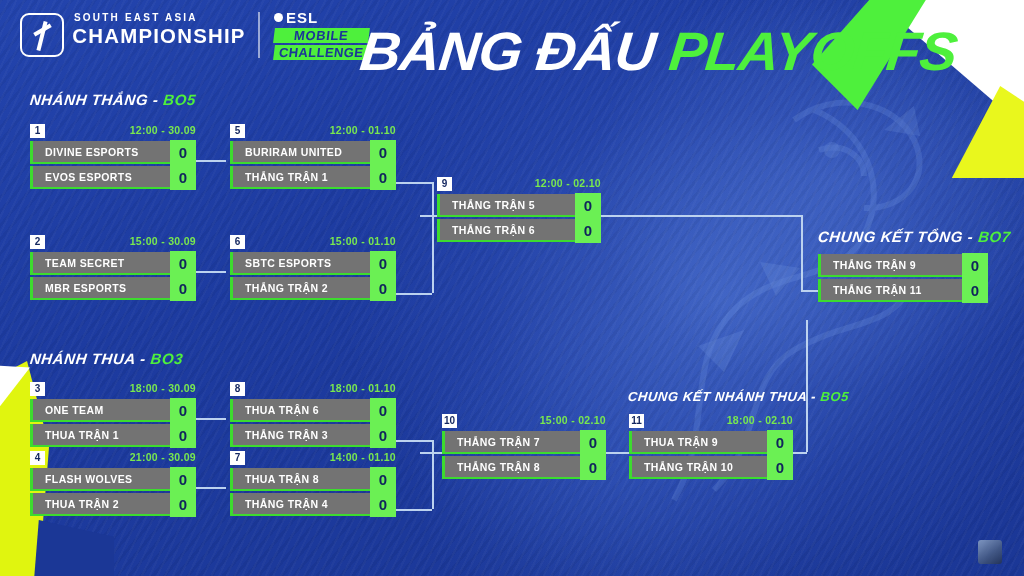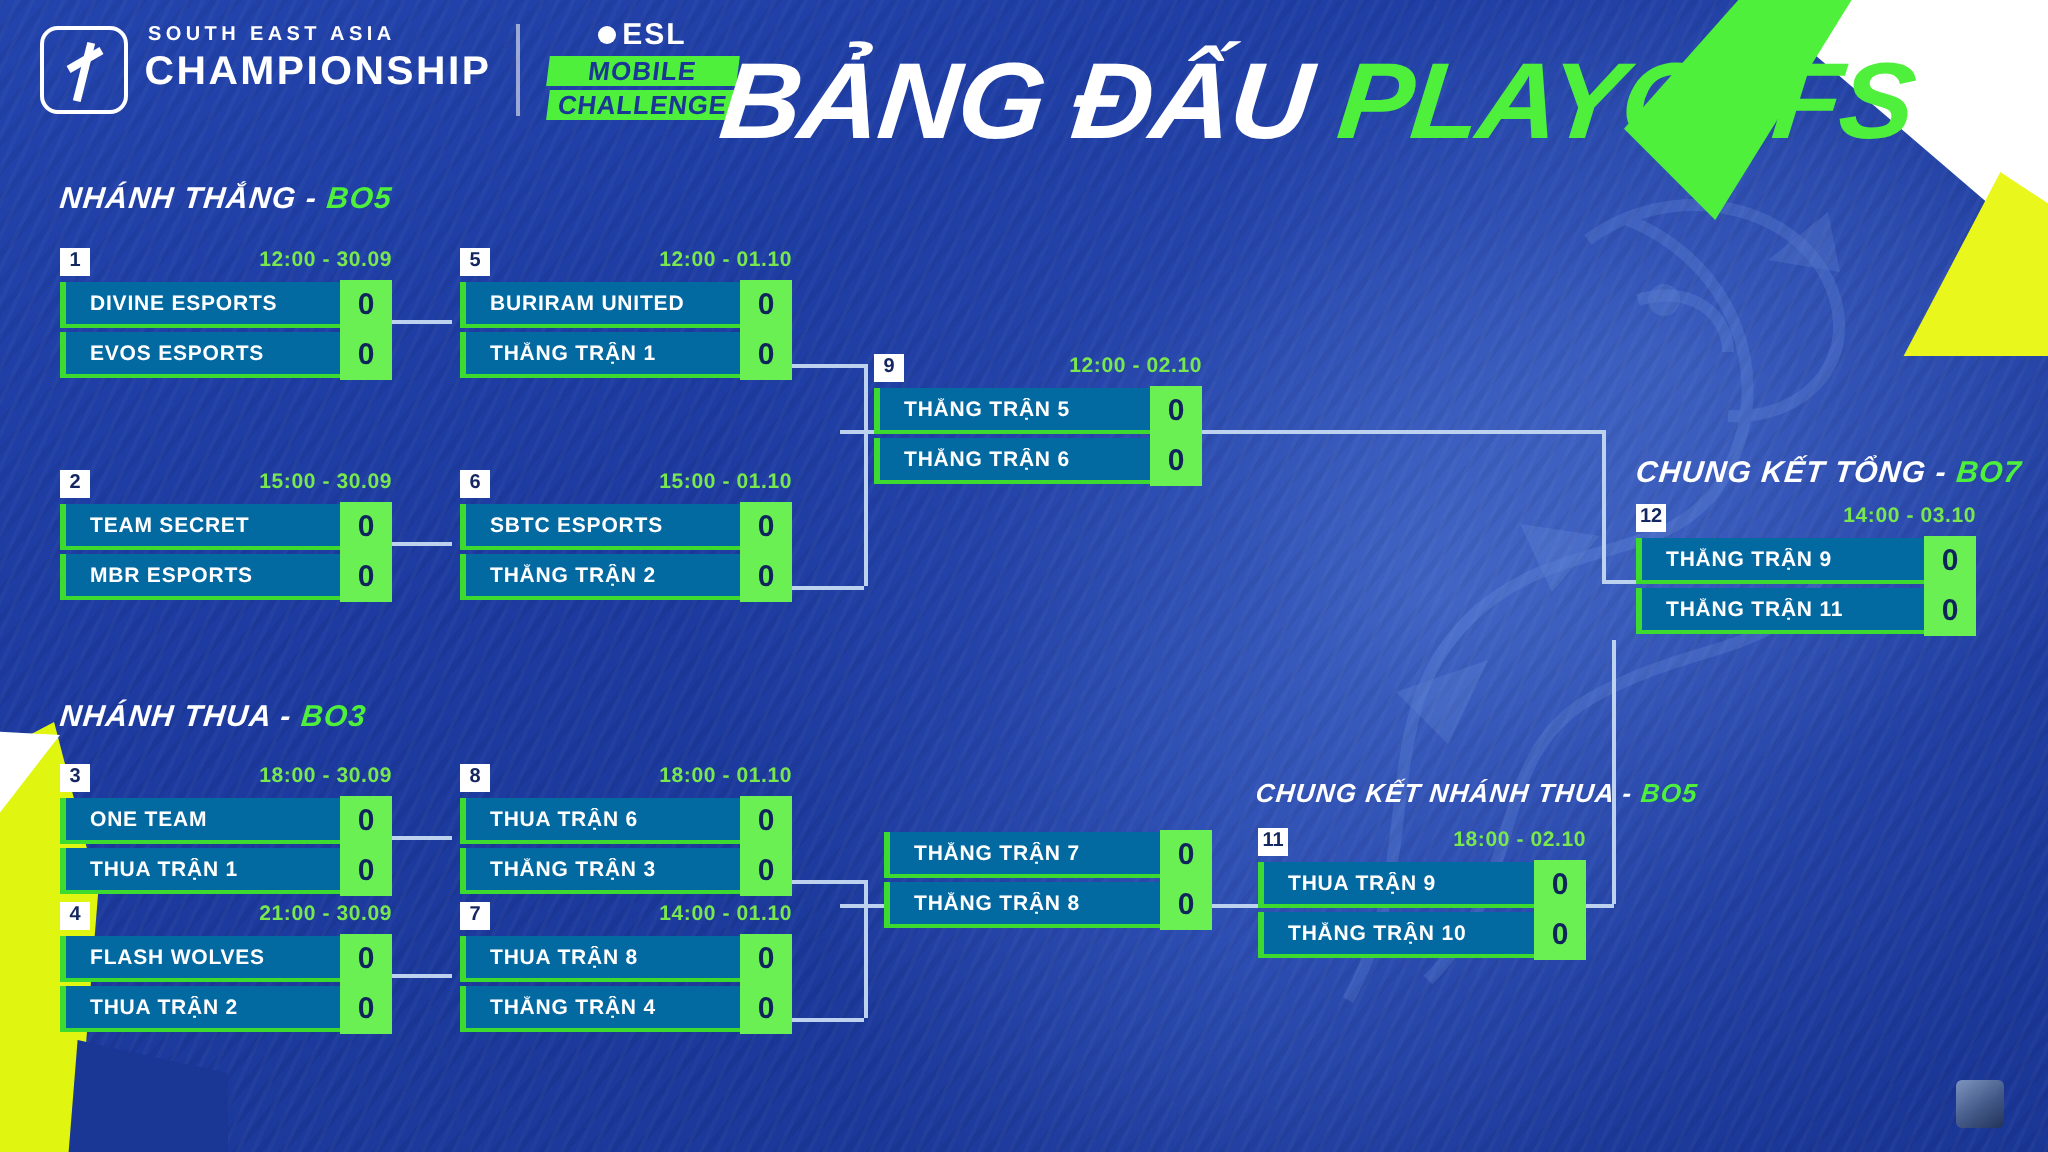--- a/index.html
+++ b/index.html
@@ -87,21 +87,21 @@
     color: #fff; font-size: 10px; font-weight: bold; letter-spacing: 2.2px;
   }
   .sea-bot {
     color: #fff; font-size: 20px; font-weight: bold; letter-spacing: 1.2px; margin-top: 3px;
     transform: scaleX(1.02);
   }
   .divider { width: 2px; height: 46px; background: rgba(255,255,255,.55); }
   .esl-logo { line-height: 1; text-align: center; }
   .esl-top {
     color: #fff; font-size: 15px; font-weight: bold; letter-spacing: 1px;
-    display: flex; align-items: center; gap: 3px; justify-content: center;
+    display: flex; align-items: center; gap: 3px; 
   }
   .esl-ball { width: 9px; height: 9px; border-radius: 50%; background: #fff; }
   .esl-mobile {
     background: #4ef03c; color: #1b3796; font-size: 13px; font-weight: bold;
     letter-spacing: .6px; padding: 1px 5px; margin-top: 3px;
     transform: skewX(-7deg);
   }
   .esl-chal {
     background: #4ef03c; color: #1b3796; font-size: 13px; font-weight: bold;
     letter-spacing: .4px; padding: 1px 5px; margin-top: 2px;
@@ -135,21 +135,21 @@
     text-align: center; padding: 0 2px;
   }
   .m-time {
     position: absolute; right: 0; top: 0;
     color: #79e84f; font-size: 10.5px; font-weight: bold;
     letter-spacing: .3px; white-space: nowrap;
   }
   .m-body { position: relative; margin-top: 2px; }
   .m-row {
     position: relative; height: 23px;
-    background: #0369a1;
+    background: #737373;
     border-left: 3px solid #3ddb2f;
     border-bottom: 2px solid #3ddb2f;
     display: flex; align-items: center;
   }
   .m-row + .m-row { margin-top: 2px; }
   .m-team {
     color: #ffffff; font-size: 10.5px; font-weight: bold;
     letter-spacing: .4px; padding-left: 12px; white-space: nowrap;
     flex: 1; overflow: hidden; text-overflow: ellipsis;
   }
@@ -339,24 +339,20 @@
         <span class="m-score">0</span>
       </div>
       <div class="m-row">
         <span class="m-team">THẮNG TRẬN 6</span>
         <span class="m-score">0</span>
       </div>
     </div>
   </div>
 
   <div class="match" style="left:818px; top:252px; width:170px;">
-    <div class="m-head">
-      <span class="m-num">12</span>
-      <span class="m-time">14:00 - 03.10</span>
-    </div>
     <div class="m-body">
       <div class="m-row">
         <span class="m-team">THẮNG TRẬN 9</span>
         <span class="m-score">0</span>
       </div>
       <div class="m-row">
         <span class="m-team">THẮNG TRẬN 11</span>
         <span class="m-score">0</span>
       </div>
     </div>
@@ -424,20 +420,24 @@
         <span class="m-score">0</span>
       </div>
       <div class="m-row">
         <span class="m-team">THẮNG TRẬN 4</span>
         <span class="m-score">0</span>
       </div>
     </div>
   </div>
 
   <div class="match" style="left:442px; top:414px; width:164px;">
+    <div class="m-head">
+      <span class="m-num">10</span>
+      <span class="m-time">15:00 - 02.10</span>
+    </div>
     <div class="m-body">
       <div class="m-row">
         <span class="m-team">THẮNG TRẬN 7</span>
         <span class="m-score">0</span>
       </div>
       <div class="m-row">
         <span class="m-team">THẮNG TRẬN 8</span>
         <span class="m-score">0</span>
       </div>
     </div>

